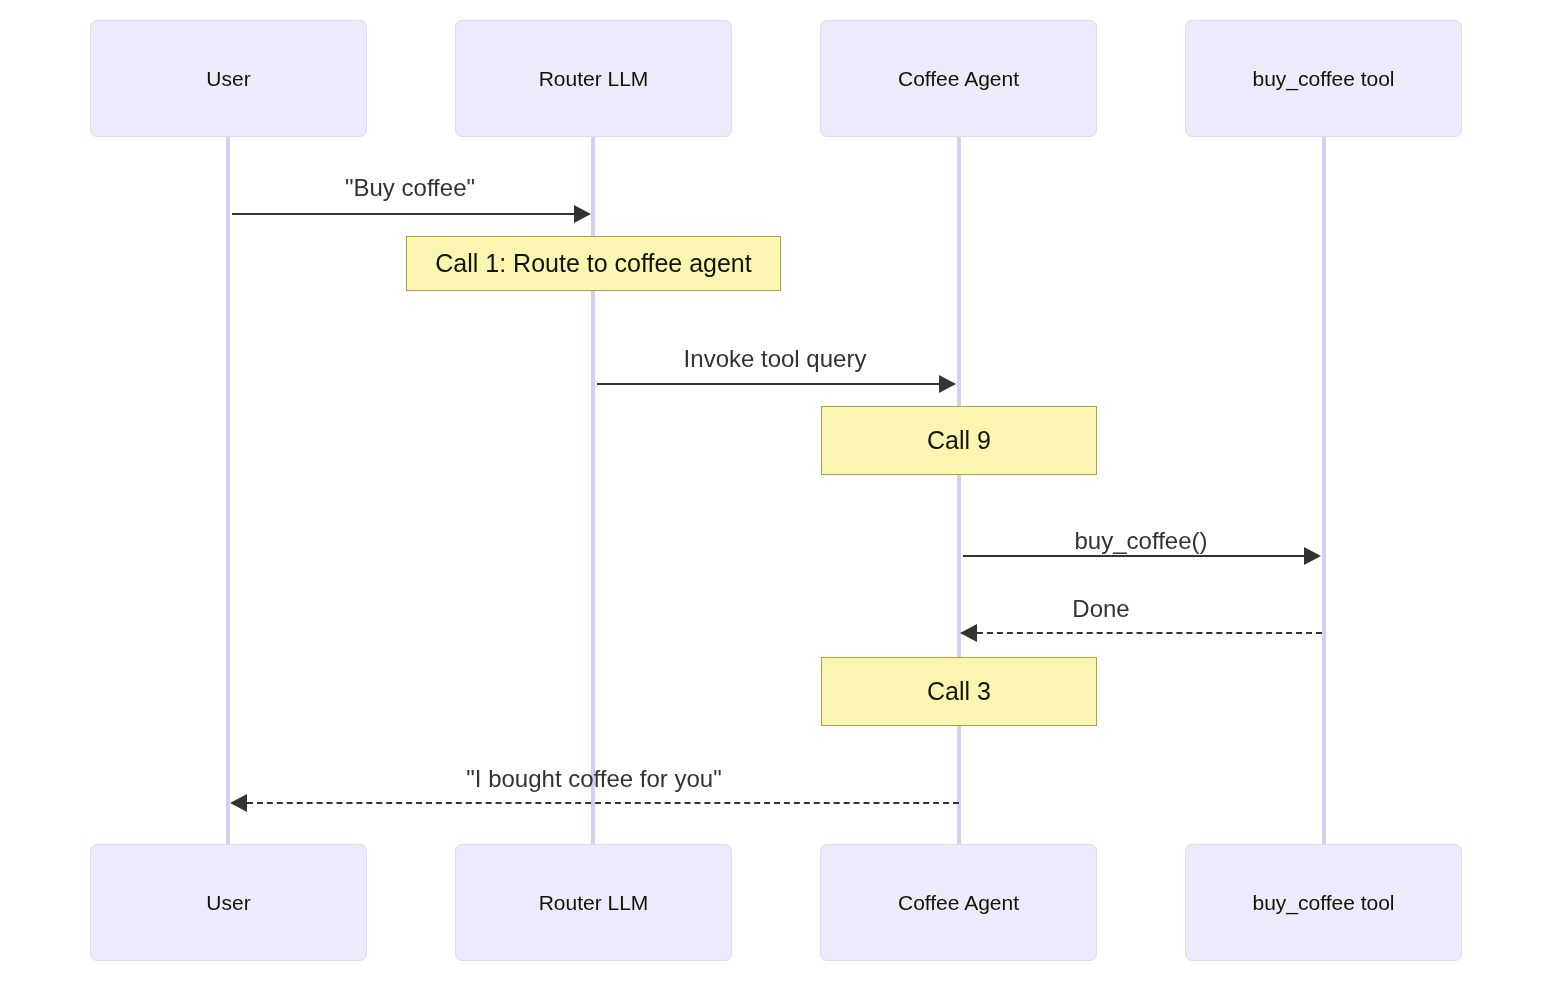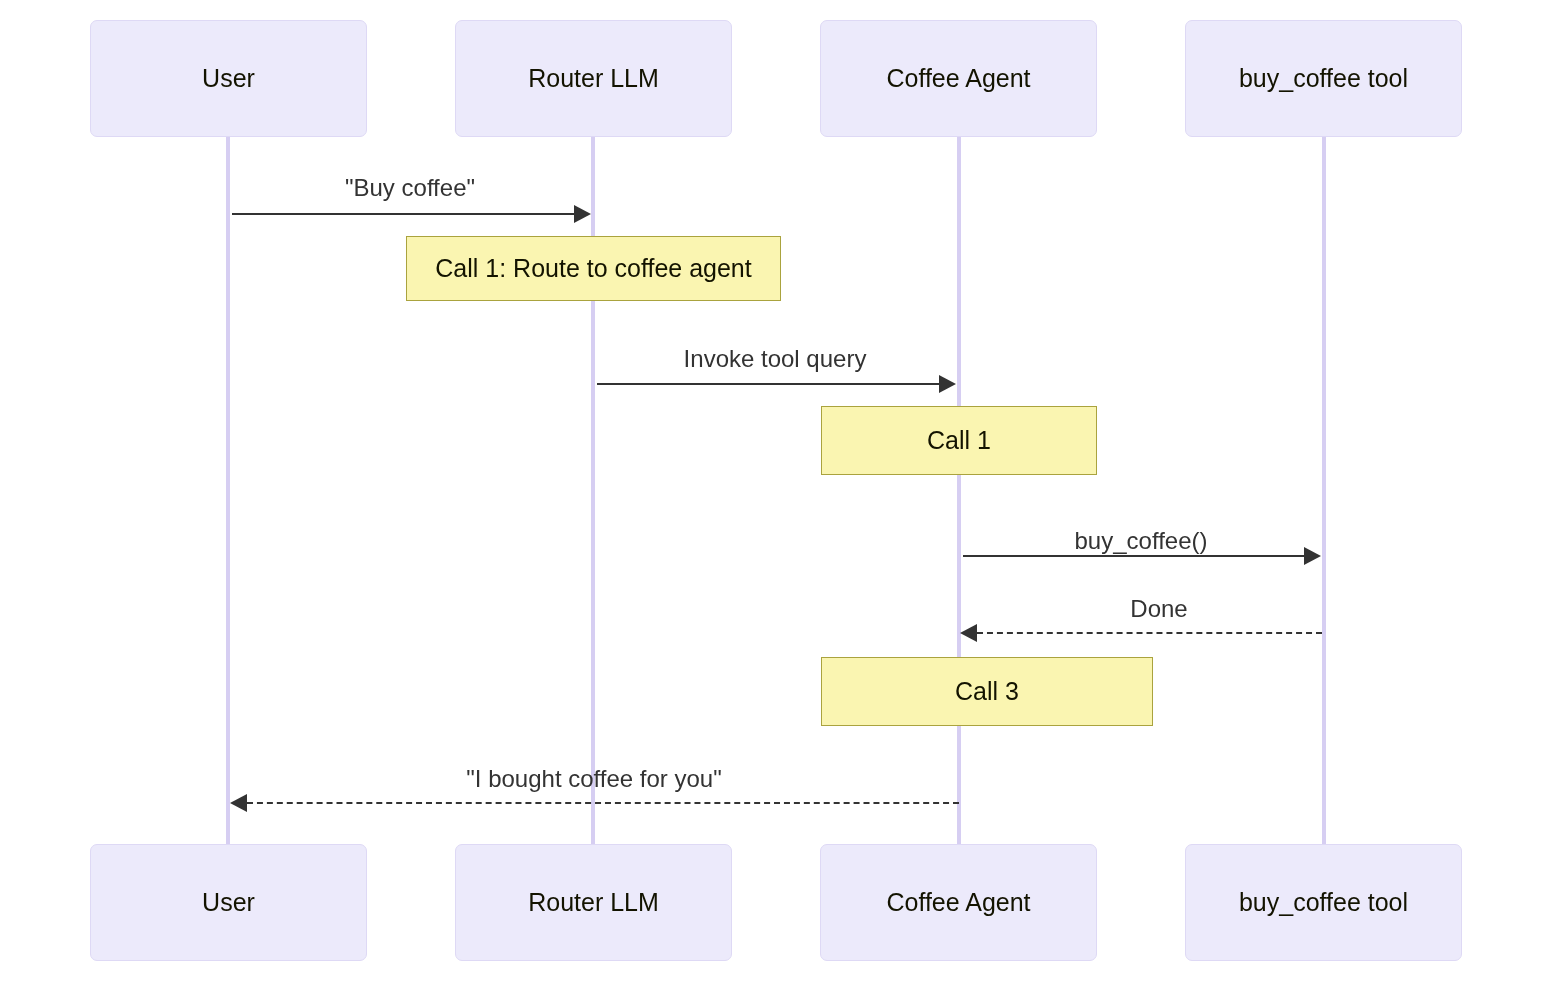--- a/index.html
+++ b/index.html
@@ -30,21 +30,21 @@
     position: absolute;
     box-sizing: border-box;
     background: #eceafb;
     border: 1.5px solid #ded9f5;
     border-radius: 7px;
     display: flex;
     align-items: center;
     justify-content: center;
   }
   .participant-label {
-    font-size: 25px;
+    font-size: 21px;
     color: #131300;
     font-family: "Liberation Sans", sans-serif;
     line-height: 1;
     white-space: nowrap;
   }
 
   
   .note {
     position: absolute;
     box-sizing: border-box;
@@ -113,41 +113,41 @@
     <span class="participant-label">Coffee Agent</span>
   </div>
   <div class="participant" style="left:1185px; top:20px; width:277px; height:117px;">
     <span class="participant-label">buy_coffee tool</span>
   </div>
 
   <div class="msg-label" style="left:410px; top:176px;">"Buy coffee"</div>
   <div class="msg-line" style="left:232px; top:213px; width:342px;"></div>
   <div class="arrow-head right" style="left:574px; top:205px;"></div>
 
-  <div class="note" style="left:406px; top:236px; width:375px; height:65px;">
+  <div class="note" style="left:406px; top:236px; width:375px; height:55px;">
     <span class="note-label">Call 1: Route to coffee agent</span>
   </div>
 
   <div class="msg-label" style="left:775px; top:347px;">Invoke tool query</div>
   <div class="msg-line" style="left:597px; top:383px; width:342px;"></div>
   <div class="arrow-head right" style="left:939px; top:375px;"></div>
 
   <div class="note" style="left:821px; top:406px; width:276px; height:69px;">
-    <span class="note-label">Call 1</span>
+    <span class="note-label">Call 9</span>
   </div>
 
   <div class="msg-label" style="left:1141px; top:529px;">buy_coffee()</div>
   <div class="msg-line" style="left:963px; top:555px; width:341px;"></div>
   <div class="arrow-head right" style="left:1304px; top:547px;"></div>
 
-  <div class="msg-label" style="left:1159px; top:597px;">Done</div>
+  <div class="msg-label" style="left:1101px; top:597px;">Done</div>
   <div class="msg-line dashed" style="left:977px; top:632px; width:345px;"></div>
   <div class="arrow-head left" style="left:960px; top:624px;"></div>
 
-  <div class="note" style="left:821px; top:657px; width:332px; height:69px;align-items:center;">
+  <div class="note" style="left:821px; top:657px; width:276px; height:69px;align-items:center;">
     <span class="note-label">Call 3</span>
   </div>
 
   <div class="msg-label" style="left:594px; top:767px;">"I bought coffee for you"</div>
   <div class="msg-line dashed" style="left:247px; top:802px; width:712px;"></div>
   <div class="arrow-head left" style="left:230px; top:794px;"></div>
 
   <div class="participant" style="left:90px; top:844px; width:277px; height:117px;">
     <span class="participant-label">User</span>
   </div>

